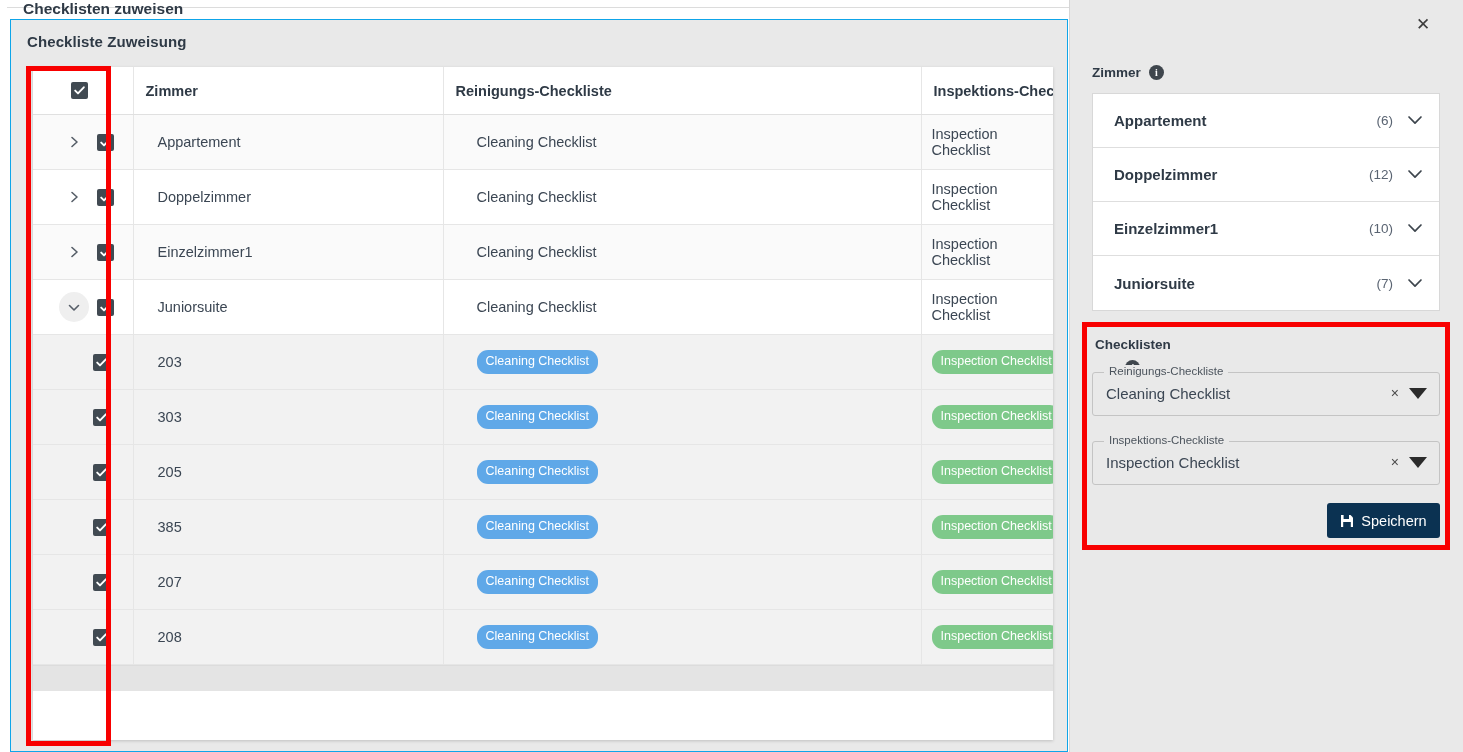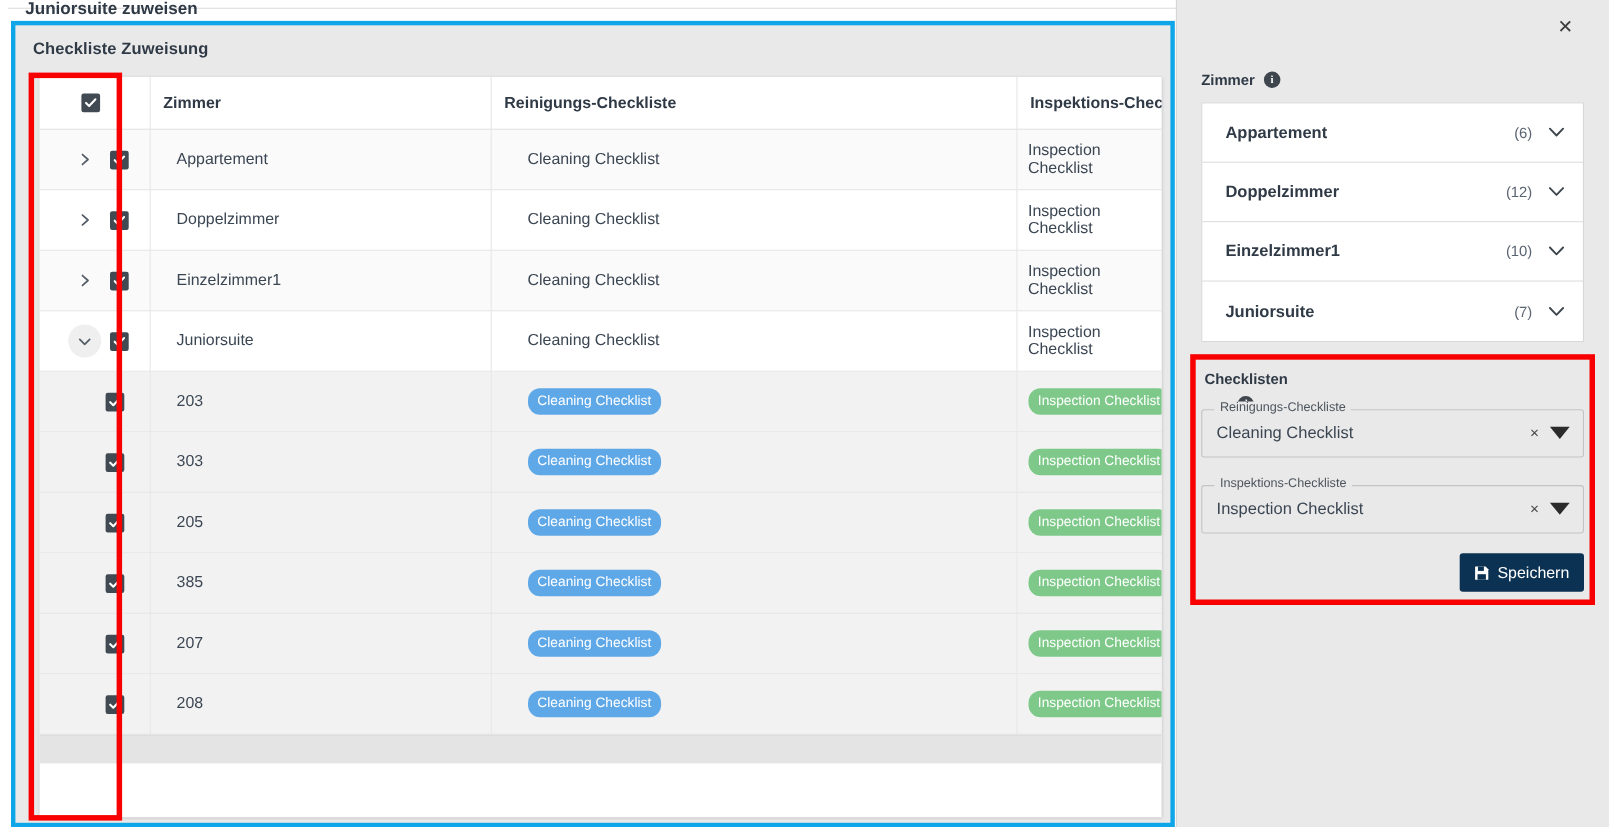--- a/index.html
+++ b/index.html
@@ -17,21 +17,21 @@
     position: absolute; left: 0; top: 0; width: 1075px; height: 752px;
     background: #ffffff;
   }
   .topstrip {
     position: absolute; left: 7px; top: 0px; width: 1062px; height: 8px;
     background: #ffffff; border-bottom: 1px solid #dcdcdc;
   }
   .card {
     position: absolute; left: 10px; top: 19px; width: 1058px; height: 733px;
     background: #e9e9e9;
-    border: 4px solid #0ea5e9;
+    border: 1px solid #0ea5e9;
   }
   .card-title {
     position: absolute; left: 16px; top: 13px;
     font-size: 15px; font-weight: bold; color: #2f3a46;
     letter-spacing: .1px;
   }
   .table-wrap {
     position: absolute; left: 22px; top: 47px; width: 1020px; height: 673px;
     background: #ffffff;
     box-shadow: 0 1px 3px rgba(0,0,0,.18);
@@ -378,21 +378,21 @@
               <td class="c-clean"><span class="badge badge-blue">Cleaning Checklist</span></td>
               <td class="c-insp"><span class="badge badge-green">Inspection Checklist</span></td>
             </tr>
           </tbody>
       </table>
       <div class="table-footer"></div>
     </div>
   </div>
 
   <div class="panel"></div>
-  <div class="panel-title">Juniorsuite zuweisen</div>
+  <div class="panel-title">Checklisten zuweisen</div>
   <div class="panel-close">✕</div>
 
   <div class="sec-label" id="zimmer-label">
     <span>Zimmer</span>
     <span class="info-ico">i</span>
   </div>
 
   <div class="accordion" id="accordion">
       <div class="acc-item">
         <span class="acc-name">Appartement</span>

